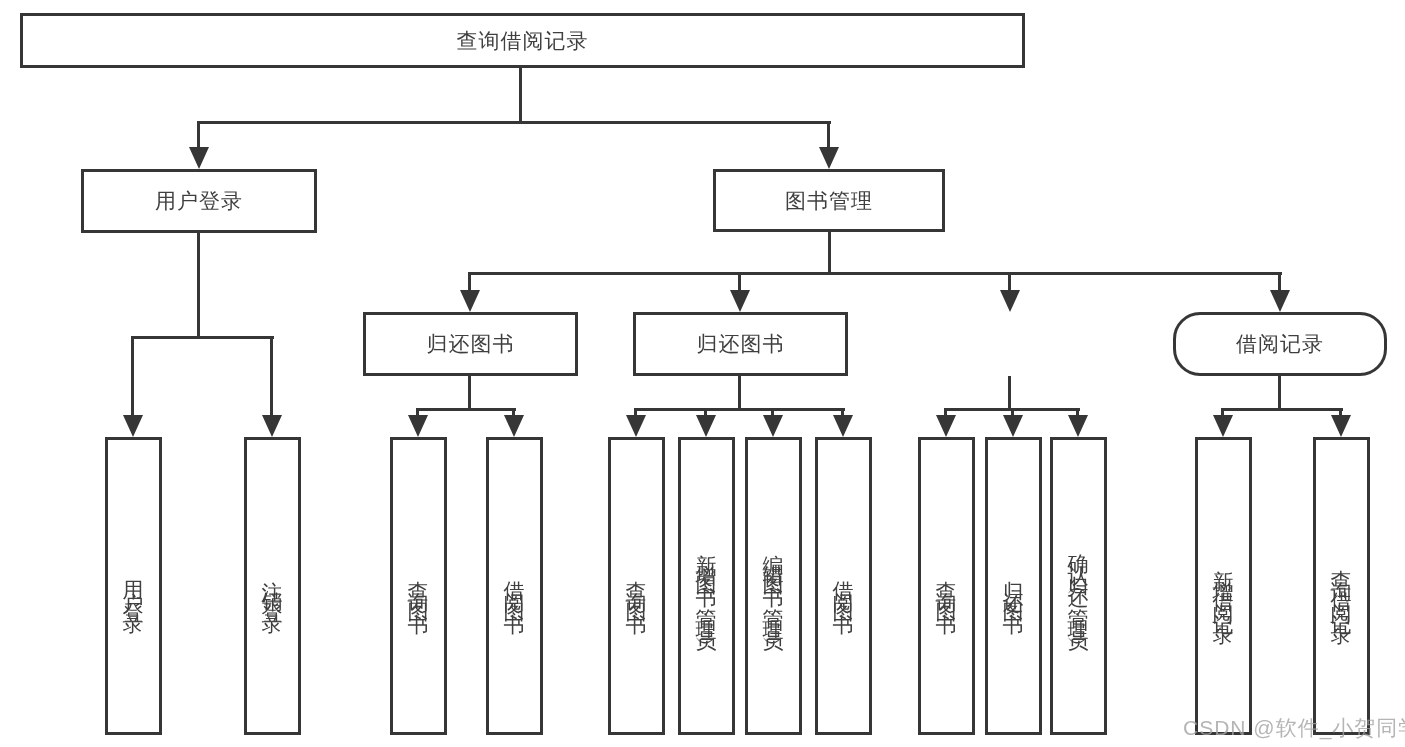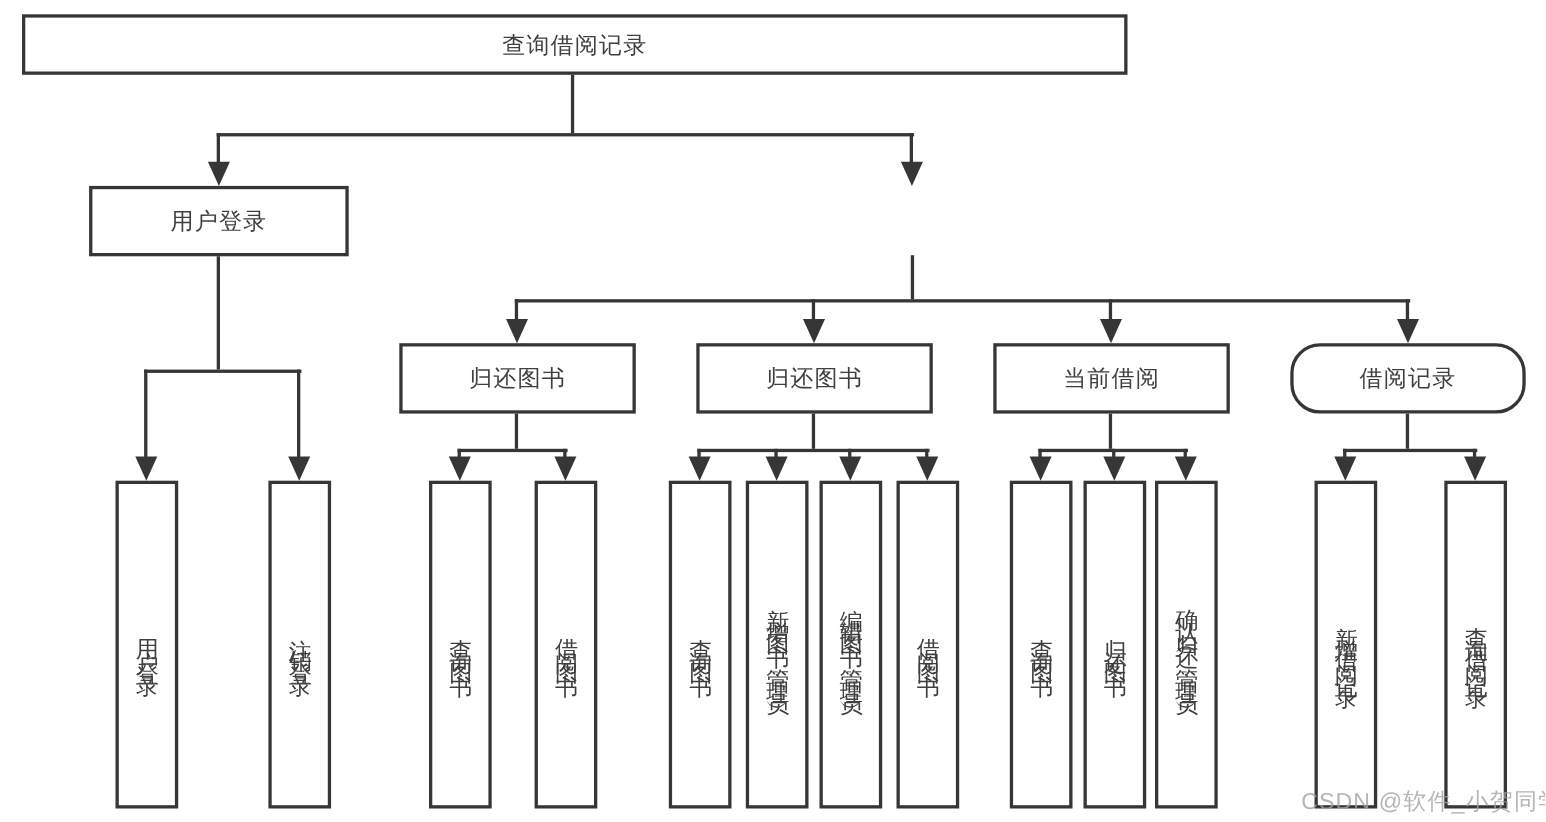--- a/index.html
+++ b/index.html
@@ -72,29 +72,29 @@
 
 <div id="stage">
 
   <div class="box root-box">
     <span>查询借阅记录</span>
   </div>
 
   <div class="box branch-box" style="left:81px;width:236px;">
     <span>用户登录</span>
   </div>
+  <div class="box branch-box" style="left:713px;width:232px;height:63px;">
+    <span>图书管理</span>
+  </div>
 
   <div class="box cat-box" style="left:363px;width:215px;">
     <span>归还图书</span>
   </div>
   <div class="box cat-box" style="left:633px;width:215px;">
     <span>归还图书</span>
-  </div>
-  <div class="box cat-box" style="left:903px;width:215px;">
-    <span>当前借阅</span>
   </div>
   <div class="box cat-box" style="left:1173px;width:214px;border-radius:27px;">
     <span>借阅记录</span>
   </div>
 
   <div class="leaf" style="left:105px;">
     <span class="vtext">用户登录</span>
   </div>
   <div class="leaf" style="left:244px;">
     <span class="vtext">注销登录</span>

